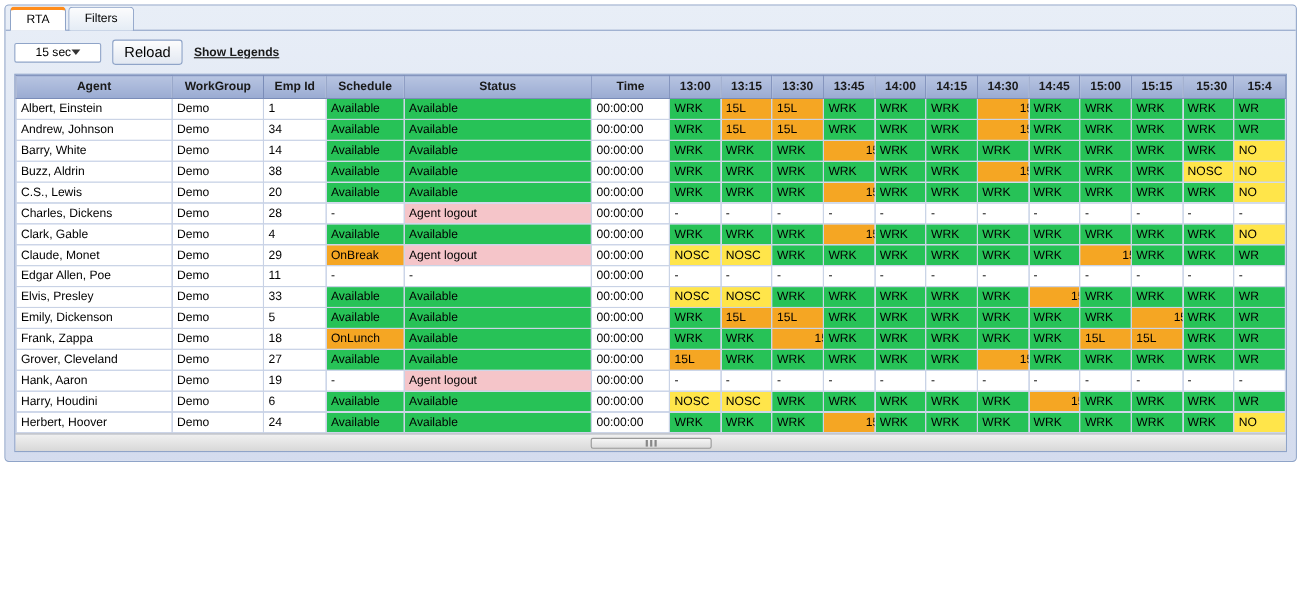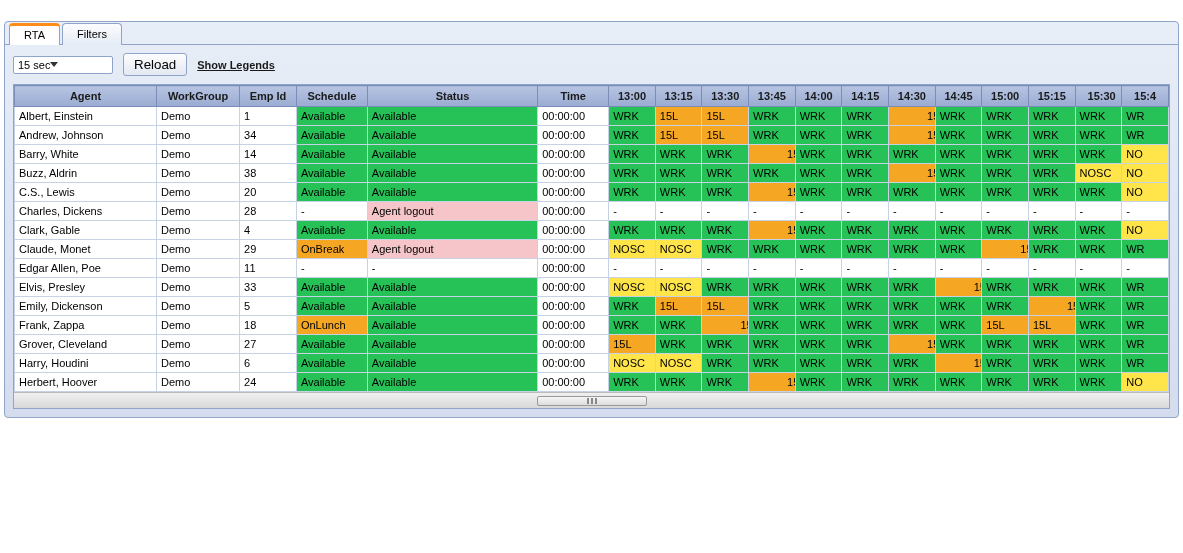--- a/index.html
+++ b/index.html
@@ -7,21 +7,20 @@
       font-family: Verdana, Arial, sans-serif;
       font-size: 11px;
       background: #fff;
       padding: 4px;
     }
     .window {
       border: 1px solid #8fa4c8;
       border-radius: 4px;
       background: linear-gradient(to bottom, #e8eef7 0%, #d4dcee 100%);
       overflow: hidden;
-      margin-top: 17px;
     }
     .tabs {
       display: flex;
       padding: 0 4px;
       border-bottom: 1px solid #8fa4c8;
     }
     .tab {
       padding: 4px 14px;
       border: 1px solid #8fa4c8;
       border-bottom: none;
@@ -44,22 +43,22 @@
       gap: 10px;
       padding: 8px 8px;
     }
     .refresh-select {
       display: flex;
       align-items: center;
       border: 1px solid #8fa4c8;
       background: #fff;
       padding: 2px 4px;
       border-radius: 2px;
-      width: 100px;
-      justify-content: flex-start;
+      width: 79px;
+      justify-content: center;
       cursor: pointer;
     }
     .chevron-down {
       width: 0; height: 0;
       border-left: 4px solid transparent;
       border-right: 4px solid transparent;
       border-top: 5px solid #333;
     }
     .btn {
       border: 1px solid #8fa4c8;
@@ -438,20 +437,40 @@
               <td class="c-WRK">WRK</td>
               <td class="c-WRK">WRK</td>
               <td class="c-15B">15B</td>
               <td class="c-WRK">WRK</td>
               <td class="c-WRK">WRK</td>
               <td class="c-WRK">WRK</td>
               <td class="c-WRK">WRK</td>
               <td class="c-WRK">WR</td>
             </tr>
             <tr>
+              <td>Hank, Aaron</td>
+              <td>Demo</td>
+              <td>19</td>
+              <td>-</td>
+              <td class="stat-Agentlogout">Agent logout</td>
+              <td>00:00:00</td>
+              <td class="c-dash">-</td>
+              <td class="c-dash">-</td>
+              <td class="c-dash">-</td>
+              <td class="c-dash">-</td>
+              <td class="c-dash">-</td>
+              <td class="c-dash">-</td>
+              <td class="c-dash">-</td>
+              <td class="c-dash">-</td>
+              <td class="c-dash">-</td>
+              <td class="c-dash">-</td>
+              <td class="c-dash">-</td>
+              <td class="c-dash">-</td>
+            </tr>
+            <tr>
               <td>Harry, Houdini</td>
               <td>Demo</td>
               <td>6</td>
               <td class="sched-Available">Available</td>
               <td class="stat-Available">Available</td>
               <td>00:00:00</td>
               <td class="c-NOSC">NOSC</td>
               <td class="c-NOSC">NOSC</td>
               <td class="c-WRK">WRK</td>
               <td class="c-WRK">WRK</td>

